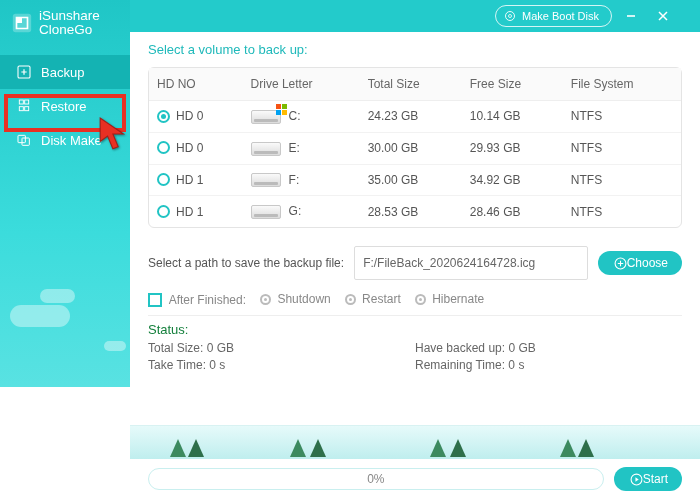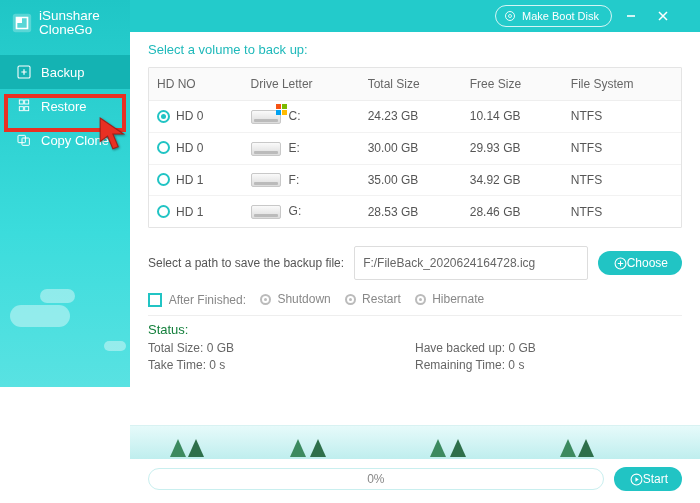--- a/index.html
+++ b/index.html
@@ -37,21 +37,21 @@
     border: 1px solid rgba(255,255,255,.8); color: #fff; background: transparent;
     height: 22px; padding: 0 12px 0 8px; border-radius: 11px; font-size: 11px;
     display: flex; align-items: center; gap: 6px; cursor: pointer;
   }
   .winbtn { width: 26px; height: 26px; display: flex; align-items: center;
     justify-content: center; color: #fff; cursor: pointer; }
   .winbtn svg { width: 10px; height: 10px; }
 
   .content { flex: 1; padding: 10px 18px 0 18px; display: flex; flex-direction: column; color: #555; }
   .section-title { color: #1fb9ba; font-size: 13px; margin-bottom: 6px; }
-  .table-box { border: 1px solid #e4e4e4; border-radius: 1px; margin-top: 4px; }
+  .table-box { border: 1px solid #e4e4e4; border-radius: 6px; margin-top: 4px; }
   table { width: 100%; border-collapse: collapse; font-size: 12px; color: #555; }
   th { text-align: left; font-weight: 500; padding: 9px 8px; background: #fafafa; color: #666;
     border-bottom: 1px solid #eee; }
   td { padding: 8px 8px; border-bottom: 1px solid #f2f2f2; }
   tr:last-child td { border-bottom: none; }
   .radio {
     width: 13px; height: 13px; border: 2px solid #21c4c4; border-radius: 50%;
     display: inline-block; vertical-align: middle; margin-right: 6px; position: relative; top: -1px;
   }
   .radio.checked::after {
@@ -151,21 +151,21 @@
         <rect x="13" y="13" width="6" height="6" fill="none" stroke="#fff" stroke-width="1.4"></rect>
       </svg>
       <span>Restore</span>
     </div>
 
     <div class="nav-item">
       <svg class="icon" viewBox="0 0 24 24">
         <rect x="3" y="5" width="11" height="11" rx="1" fill="none" stroke="#fff" stroke-width="1.5"></rect>
         <rect x="9" y="9" width="11" height="11" rx="1" fill="none" stroke="#fff" stroke-width="1.5"></rect>
       </svg>
-      <span>Copy Clone</span>
+      <span>Disk Make</span>
     </div>
 
     <div class="red-box"></div>
     <svg class="cursor" viewBox="0 0 32 34">
       <path d="M2 2 L2 24 L9 19 L14 31 L19 29 L14 17 L24 17 Z" fill="#e83023" stroke="#a01f18" stroke-width="1"></path>
     </svg>
   </div>
 
   <div class="main">
     <div class="titlebar">

